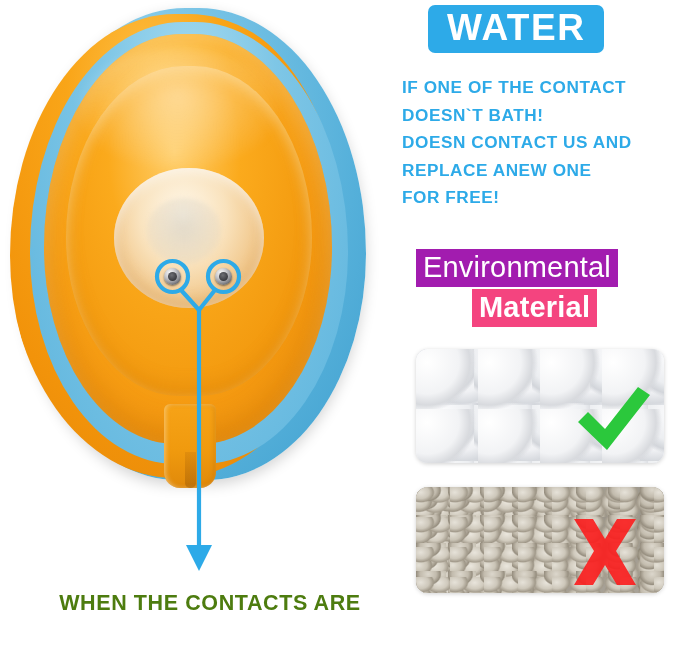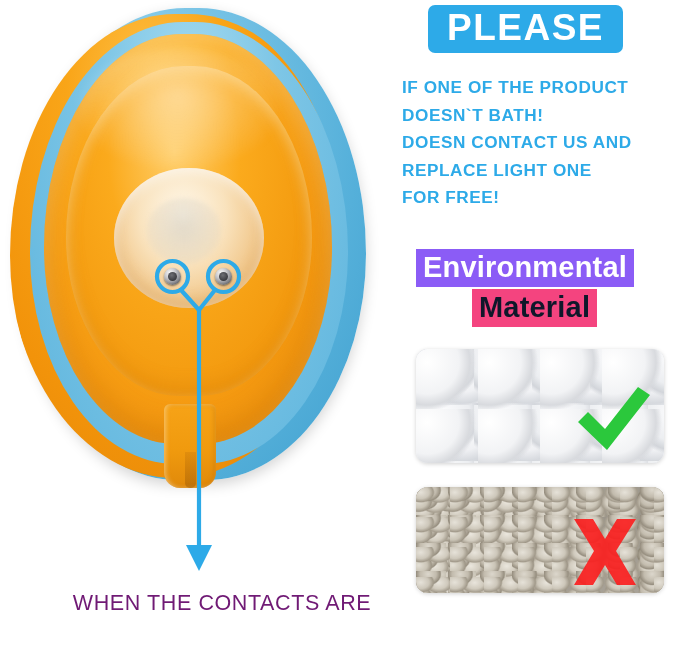--- a/index.html
+++ b/index.html
@@ -198,34 +198,34 @@
     font-weight: bold;
     letter-spacing: .55px;
     line-height: 27.5px;
   }
   #notice-body .notice-line { white-space: nowrap; }
 
   #env-badge {
     position: absolute;
     left: 18px;
     top: 249px;
-    background: #8b5cf6;
+    background: #a21caf;
     color: #ffffff;
     font-size: 29px;
-    font-weight: bold;
+    font-weight: normal;
     letter-spacing: .2px;
     line-height: 1.18;
     padding: 1px 7px 3px 7px;
   }
   #material-badge {
     position: absolute;
     left: 74px;
     top: 289px;
     background: #f4447f;
-    color: #0f172a;
+    color: #ffffff;
     font-size: 29px;
     font-weight: bold;
     letter-spacing: .2px;
     line-height: 1.18;
     padding: 1px 7px 3px 7px;
   }
 
   
   .material-panel {
     position: absolute;
@@ -292,27 +292,27 @@
   .verdict-mark {
     position: absolute;
     pointer-events: none;
   }
   #check-mark { right: 8px; bottom: 4px; }
   #cross-mark { right: 22px; bottom: 4px; }
 
   
   #bottom-caption {
     position: absolute;
-    left: 12px;
+    left: 0;
     top: 588px;
     width: 420px;
     text-align: center;
-    color: #701a75;
+    color: #4d7c0f;
     font-size: 21.5px;
-    font-weight: normal;
+    font-weight: bold;
     letter-spacing: .6px;
     line-height: 31px;
   }
   #bottom-caption .caption-line { white-space: nowrap; }
 </style>
 </head>
 <body>
 
 <div id="product-figure">
 
@@ -340,27 +340,27 @@
     <path d="M 181 290 L 199 310" fill="none" stroke="#2daae8" stroke-width="4.2" stroke-linecap="round"></path>
     <path d="M 215 290 L 199 310" fill="none" stroke="#2daae8" stroke-width="4.2" stroke-linecap="round"></path>
 
     <path d="M 199 308 L 199 556" fill="none" stroke="#2daae8" stroke-width="4.2"></path>
     <path d="M 186 545 L 199 571 L 212 545 Z" fill="#2daae8"></path>
   </svg>
 </div>
 
 <div id="right-column">
 
-  <div id="notice-badge">PLEASE</div>
+  <div id="notice-badge">WATER</div>
 
   <div id="notice-body">
-    <div class="notice-line">IF ONE OF THE PRODUCT</div>
+    <div class="notice-line">IF ONE OF THE CONTACT</div>
     <div class="notice-line">DOESN`T BATH!</div>
     <div class="notice-line">DOESN CONTACT US AND</div>
-    <div class="notice-line">REPLACE LIGHT ONE</div>
+    <div class="notice-line">REPLACE ANEW ONE</div>
     <div class="notice-line">FOR FREE!</div>
   </div>
 
   <div id="env-badge">Environmental</div>
   <div id="material-badge">Material</div>
 
   <div class="material-panel" id="panel-good">
     <div class="pellet-tex" id="tex-clear"></div>
     <svg class="verdict-mark" id="check-mark" width="84" height="78" viewBox="0 0 84 78">
       <path d="M 6 41 L 16 31 L 33 48 L 66 6 L 78 14 L 35 69 Z" fill="#2bc83c"></path>

